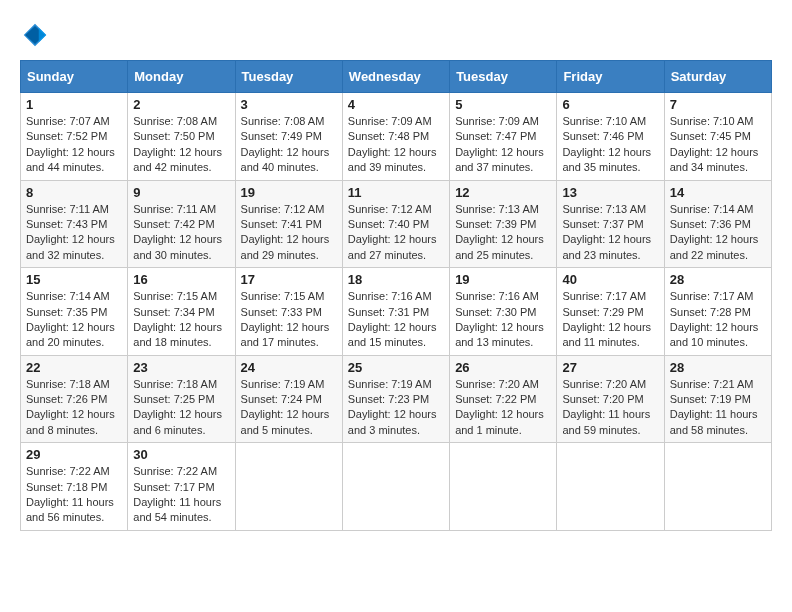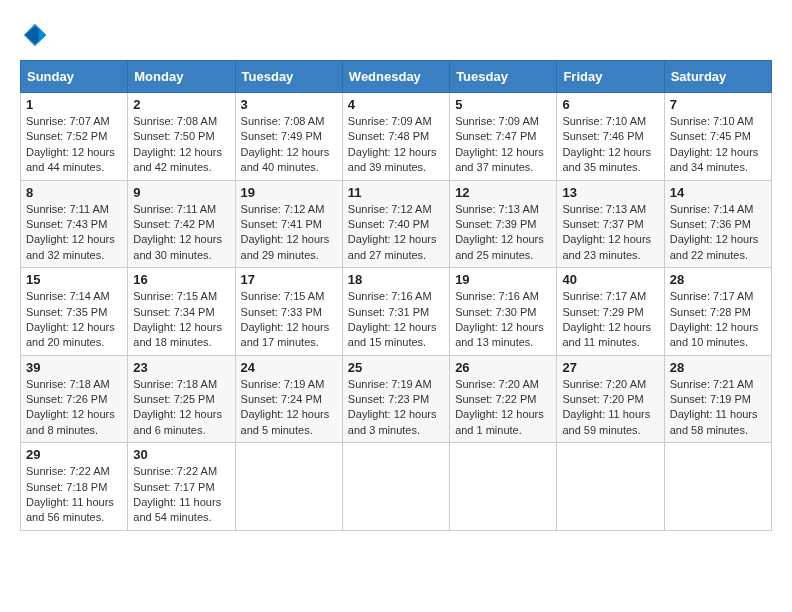--- a/index.html
+++ b/index.html
@@ -212,21 +212,21 @@
           <span class="day-num">40</span>
           <div class="day-info">Sunrise: 7:17 AM<br>Sunset: 7:29 PM<br>Daylight: 12 hours<br>and 11 minutes.</div>
         </td>
         <td>
           <span class="day-num">28</span>
           <div class="day-info">Sunrise: 7:17 AM<br>Sunset: 7:28 PM<br>Daylight: 12 hours<br>and 10 minutes.</div>
         </td>
       </tr>
       <tr>
         <td>
-          <span class="day-num">39</span>
+          <span class="day-num">22</span>
           <div class="day-info">Sunrise: 7:18 AM<br>Sunset: 7:26 PM<br>Daylight: 12 hours<br>and 8 minutes.</div>
         </td>
         <td>
           <span class="day-num">23</span>
           <div class="day-info">Sunrise: 7:18 AM<br>Sunset: 7:25 PM<br>Daylight: 12 hours<br>and 6 minutes.</div>
         </td>
         <td>
           <span class="day-num">24</span>
           <div class="day-info">Sunrise: 7:19 AM<br>Sunset: 7:24 PM<br>Daylight: 12 hours<br>and 5 minutes.</div>
         </td>

